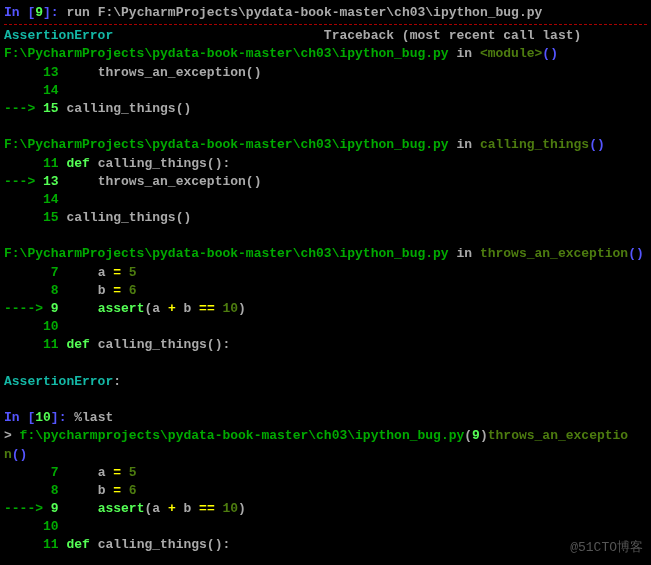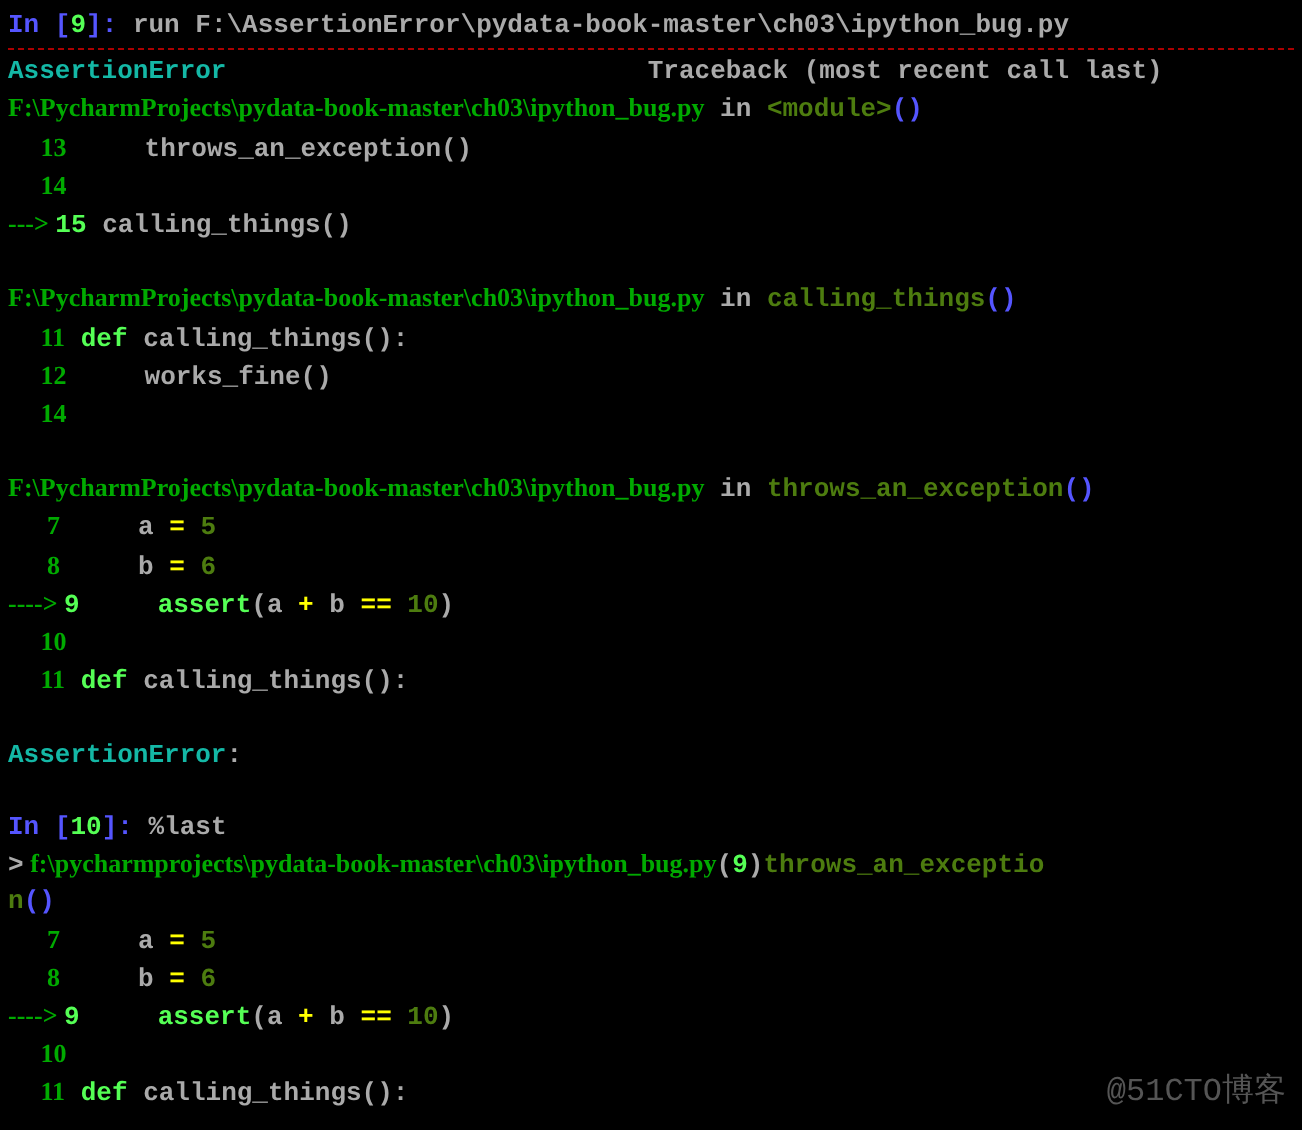--- a/index.html
+++ b/index.html
@@ -10,60 +10,61 @@
     font-size: 13px;
     line-height: 1.4;
     color: #ccc;
     width: 643px;
     height: 557px;
     overflow: hidden;
     font-weight: bold;
   }
   .line { white-space: pre; }
   .blue { color: #5555ff; }
-  .green { color: #00aa00; font-family: Liberation Serif, serif; }
+  .green { color: #00aa00; }
   .brgreen { color: #55ff55; }
   .yellow { color: #ffff00; }
   .red { color: #14b8a6; }
   .brcyan { color: #4d7c0f; }
   .grey { color: #aaaaaa; }
   hr.sep {
     border: none;
     border-top: 1px dashed #aa0000;
     margin: 2px 0;
   }
   .watermark {
     position: absolute;
     right: 8px;
     bottom: 8px;
     color: #555;
-    font-size: 16px;
+    font-size: 13px;
     font-weight: normal;
   }
 </style>
 </head>
 <body>
 
-<div class="line"><span class="blue"><span>In [</span><span class="brgreen">9</span><span>]: </span></span><span class="grey">run F:\AssertionError\pydata-book-master\ch03\ipython_bug.py</span></div>
+<div class="line"><span class="blue"><span>In [</span><span class="brgreen">9</span><span>]: </span></span><span class="grey">run F:\PycharmProjects\pydata-book-master\ch03\ipython_bug.py</span></div>
 <hr class="sep">
 <div class="line"><span class="red">AssertionError</span><span>                           </span><span class="grey">Traceback (most recent call last)</span></div>
 
 <div class="line"><span class="green">F:\PycharmProjects\pydata-book-master\ch03\ipython_bug.py</span><span class="grey"> in </span><span class="brcyan">&lt;module&gt;</span><span class="blue">()</span></div>
 <div id="f1">
     <div class="line"><span class="green">     13</span> <span class="grey">    throws_an_exception()</span></div>
     <div class="line"><span class="green">     14</span> <span class="grey"></span></div>
     <div class="line"><span class="green">---&gt; </span><span class="brgreen">15</span> <span class="grey">calling_things()</span></div>
   </div>
 <div class="line">&nbsp;</div>
 
 <div class="line"><span class="green">F:\PycharmProjects\pydata-book-master\ch03\ipython_bug.py</span><span class="grey"> in </span><span class="brcyan">calling_things</span><span class="blue">()</span></div>
 <div id="f2">
     <div class="line"><span class="green">     11</span> <span class="brgreen">def </span><span class="grey">calling_things():</span></div>
-    <div class="line"><span class="green">     12</span> <span class="grey">    works_fine()</span></div>
+    <div class="line"><span class="green">---&gt; </span><span class="brgreen">13</span> <span class="grey">    throws_an_exception()</span></div>
     <div class="line"><span class="green">     14</span> <span class="grey"></span></div>
+    <div class="line"><span class="green">     15</span> <span class="grey">calling_things()</span></div>
   </div>
 <div class="line">&nbsp;</div>
 
 <div class="line"><span class="green">F:\PycharmProjects\pydata-book-master\ch03\ipython_bug.py</span><span class="grey"> in </span><span class="brcyan">throws_an_exception</span><span class="blue">()</span></div>
 <div id="f3">
     <div class="line"><span class="green">      7</span> <span class="grey">    a </span><span class="yellow">=</span><span class="brcyan"> 5</span></div>
     <div class="line"><span class="green">      8</span> <span class="grey">    b </span><span class="yellow">=</span><span class="brcyan"> 6</span></div>
     <div class="line"><span class="green">----&gt; </span><span class="brgreen">9</span> <span class="grey">    </span><span class="brgreen">assert</span><span class="grey">(a </span><span class="yellow">+</span><span class="grey"> b </span><span class="yellow">==</span><span class="brcyan"> 10</span><span class="grey">)</span></div>
     <div class="line"><span class="green">     10</span> <span class="grey"></span></div>
     <div class="line"><span class="green">     11</span> <span class="brgreen">def </span><span class="grey">calling_things():</span></div>

